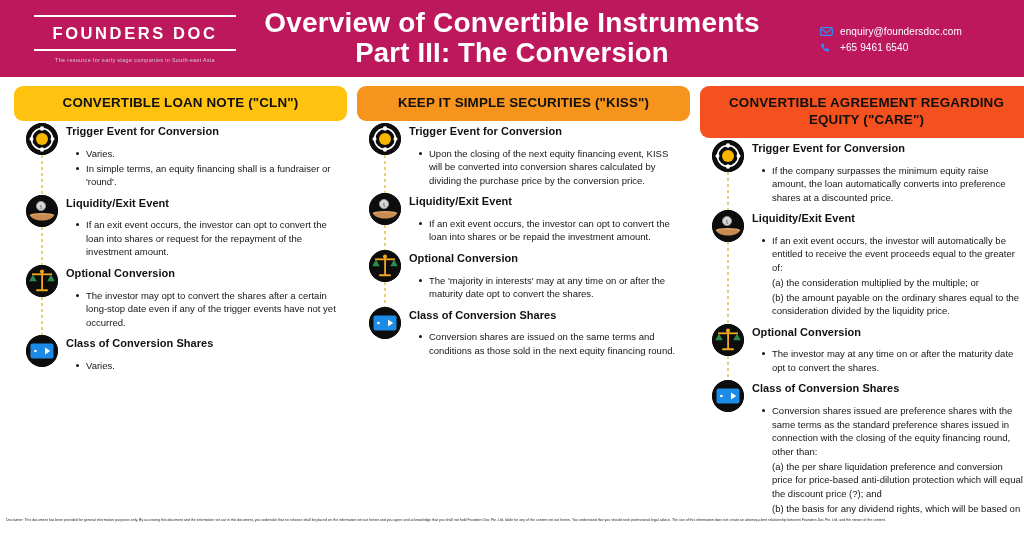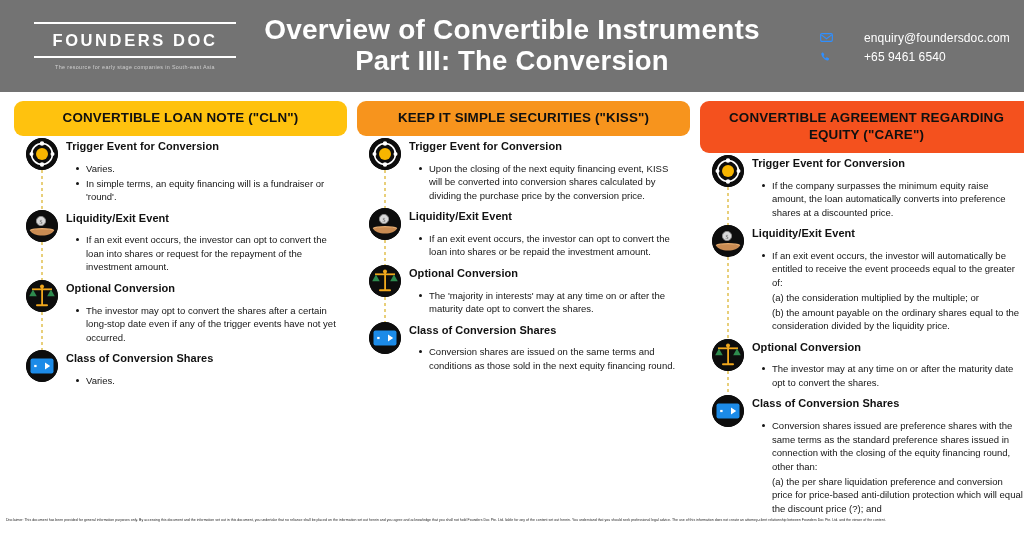--- a/index.html
+++ b/index.html
@@ -7,22 +7,22 @@
     width: 1024px; height: 541px;
     background: #ffffff;
     font-family: "Liberation Sans", sans-serif;
     overflow: hidden;
   }
   .page { position: relative; width: 1024px; height: 541px; background:#fff; }
 
   
   .header {
     position: relative;
-    height: 92px;
-    background: #737373;
+    height: 77px;
+    background: #be185d;
     display: flex;
     align-items: center;
     padding: 0 14px;
   }
   .brand { width: 230px; flex: 0 0 230px; text-align: center; padding-left: 12px;}
   .brand-rule { height: 2px; background: #fff; margin: 0 8px; }
   .brand-name {
     color: #fff;
     font-size: 16.5px;
     letter-spacing: 2.6px;
@@ -45,21 +45,21 @@
   .title-l2 {
     color: #ffffff; font-size: 27.5px; font-weight: 700; line-height: 1.12;
     letter-spacing: .2px; white-space: nowrap;
   }
   .contact {
     width: 190px; flex: 0 0 190px;
     display: flex; flex-direction: column; gap: 5px;
     padding-top: 2px;
   }
   .contact-row { display: flex; align-items: center; gap: 7px; }
-  .contact-row span.txt { color: #ffffff; font-size: 12px; letter-spacing: .1px; white-space: nowrap; margin-left: 24px;}
+  .contact-row span.txt { color: #ffffff; font-size: 10px; letter-spacing: .1px; white-space: nowrap;}
   .ci { width: 13px; height: 11px; flex: 0 0 13px; display:block; }
 
   
   .columns {
     display: flex;
     padding: 9px 14px 0 14px;
     gap: 10px;
     height: 432px;
   }
   .col { width: 333px; flex: 0 0 333px; position: relative; }
@@ -192,21 +192,21 @@
                 <circle cx="16" cy="16" r="6" fill="#F7B500"></circle>
                 <circle cx="16" cy="5.5" r="2.2" fill="#ffffff"></circle>
                 <circle cx="16" cy="26.5" r="2.2" fill="#ffffff"></circle>
                 <circle cx="5.5" cy="16" r="2" fill="#ffffff"></circle>
                 <circle cx="26.5" cy="16" r="2" fill="#ffffff"></circle>
               </svg>
             </span>
             <div class="sec-title">Trigger Event for Conversion</div>
             <ul class="bullets">
               <li>Varies.</li>
-              <li>In simple terms, an equity financing will is a fundraiser or 'round'.</li>
+              <li>In simple terms, an equity financing shall is a fundraiser or 'round'.</li>
             </ul>
           </div>
           <div class="section">
             <div class="rail"></div>
             <span class="icon-badge">
               <svg viewBox="0 0 32 32" width="32" height="32">
                 <circle cx="16" cy="16" r="16" fill="#0d0d0d"></circle>
                 <circle cx="15" cy="11" r="4.6" fill="#d9d9d9" stroke="#8c8c8c" stroke-width="1"></circle>
                 <text x="15" y="13.6" font-size="6" text-anchor="middle" fill="#6b6b6b" font-family="Liberation Serif, serif">$</text>
                 <path d="M4 20.5c4-2.5 20-2.5 24 0 -2 3.2-6 5-12 5s-10-1.8-12-5z" fill="#c98b52"></path>

